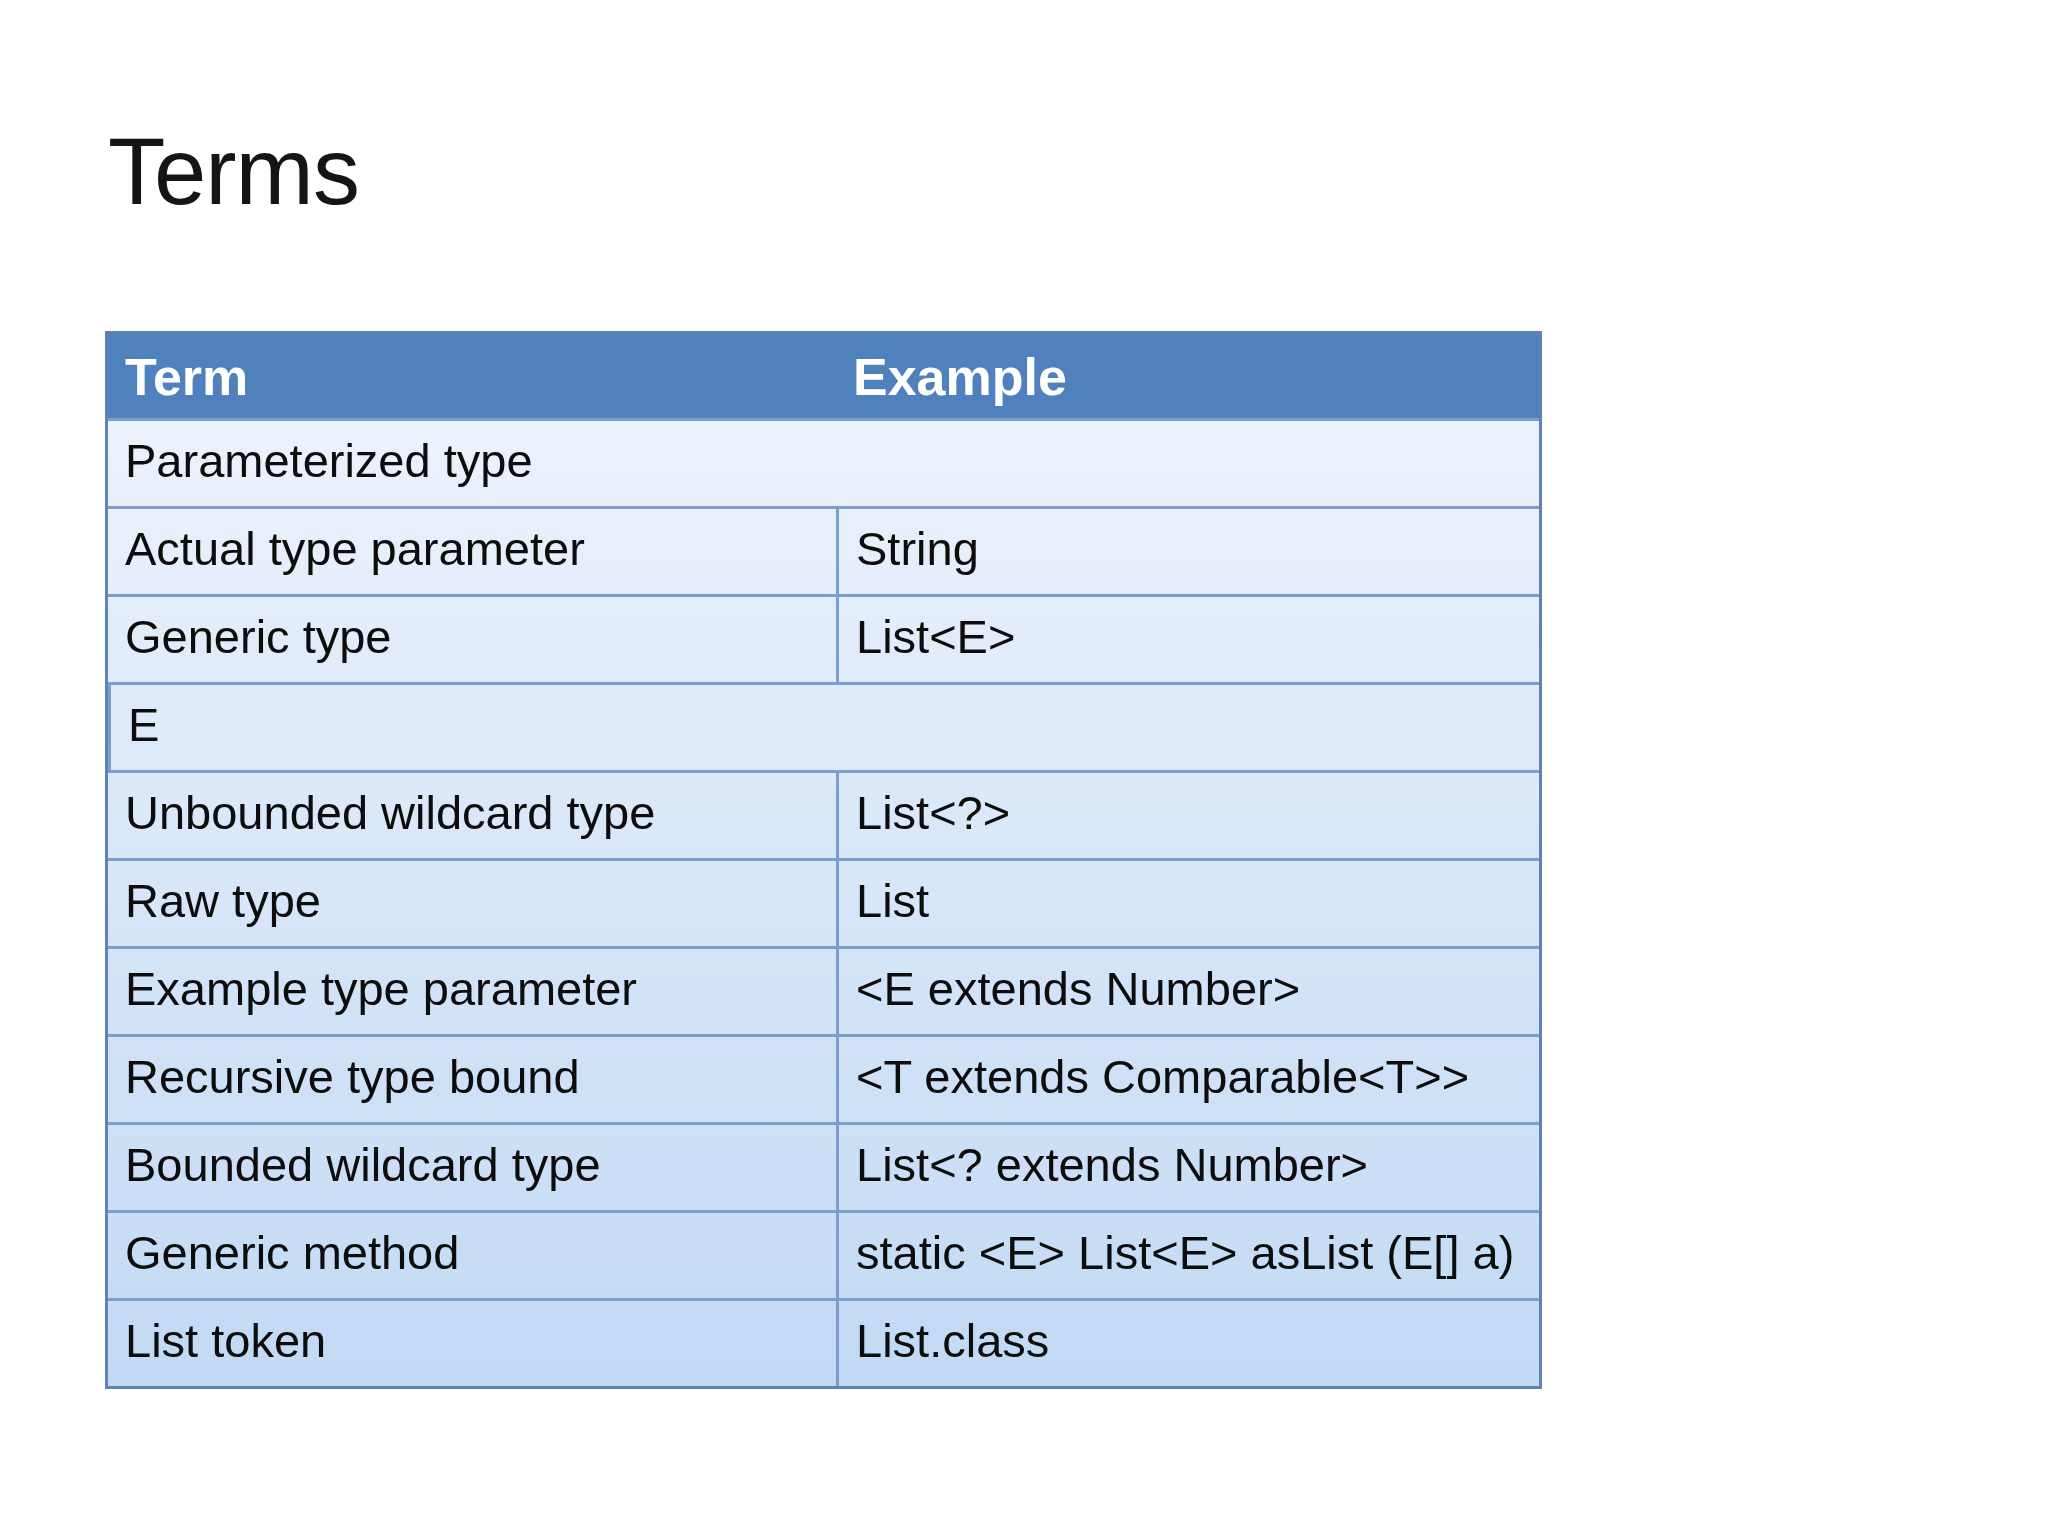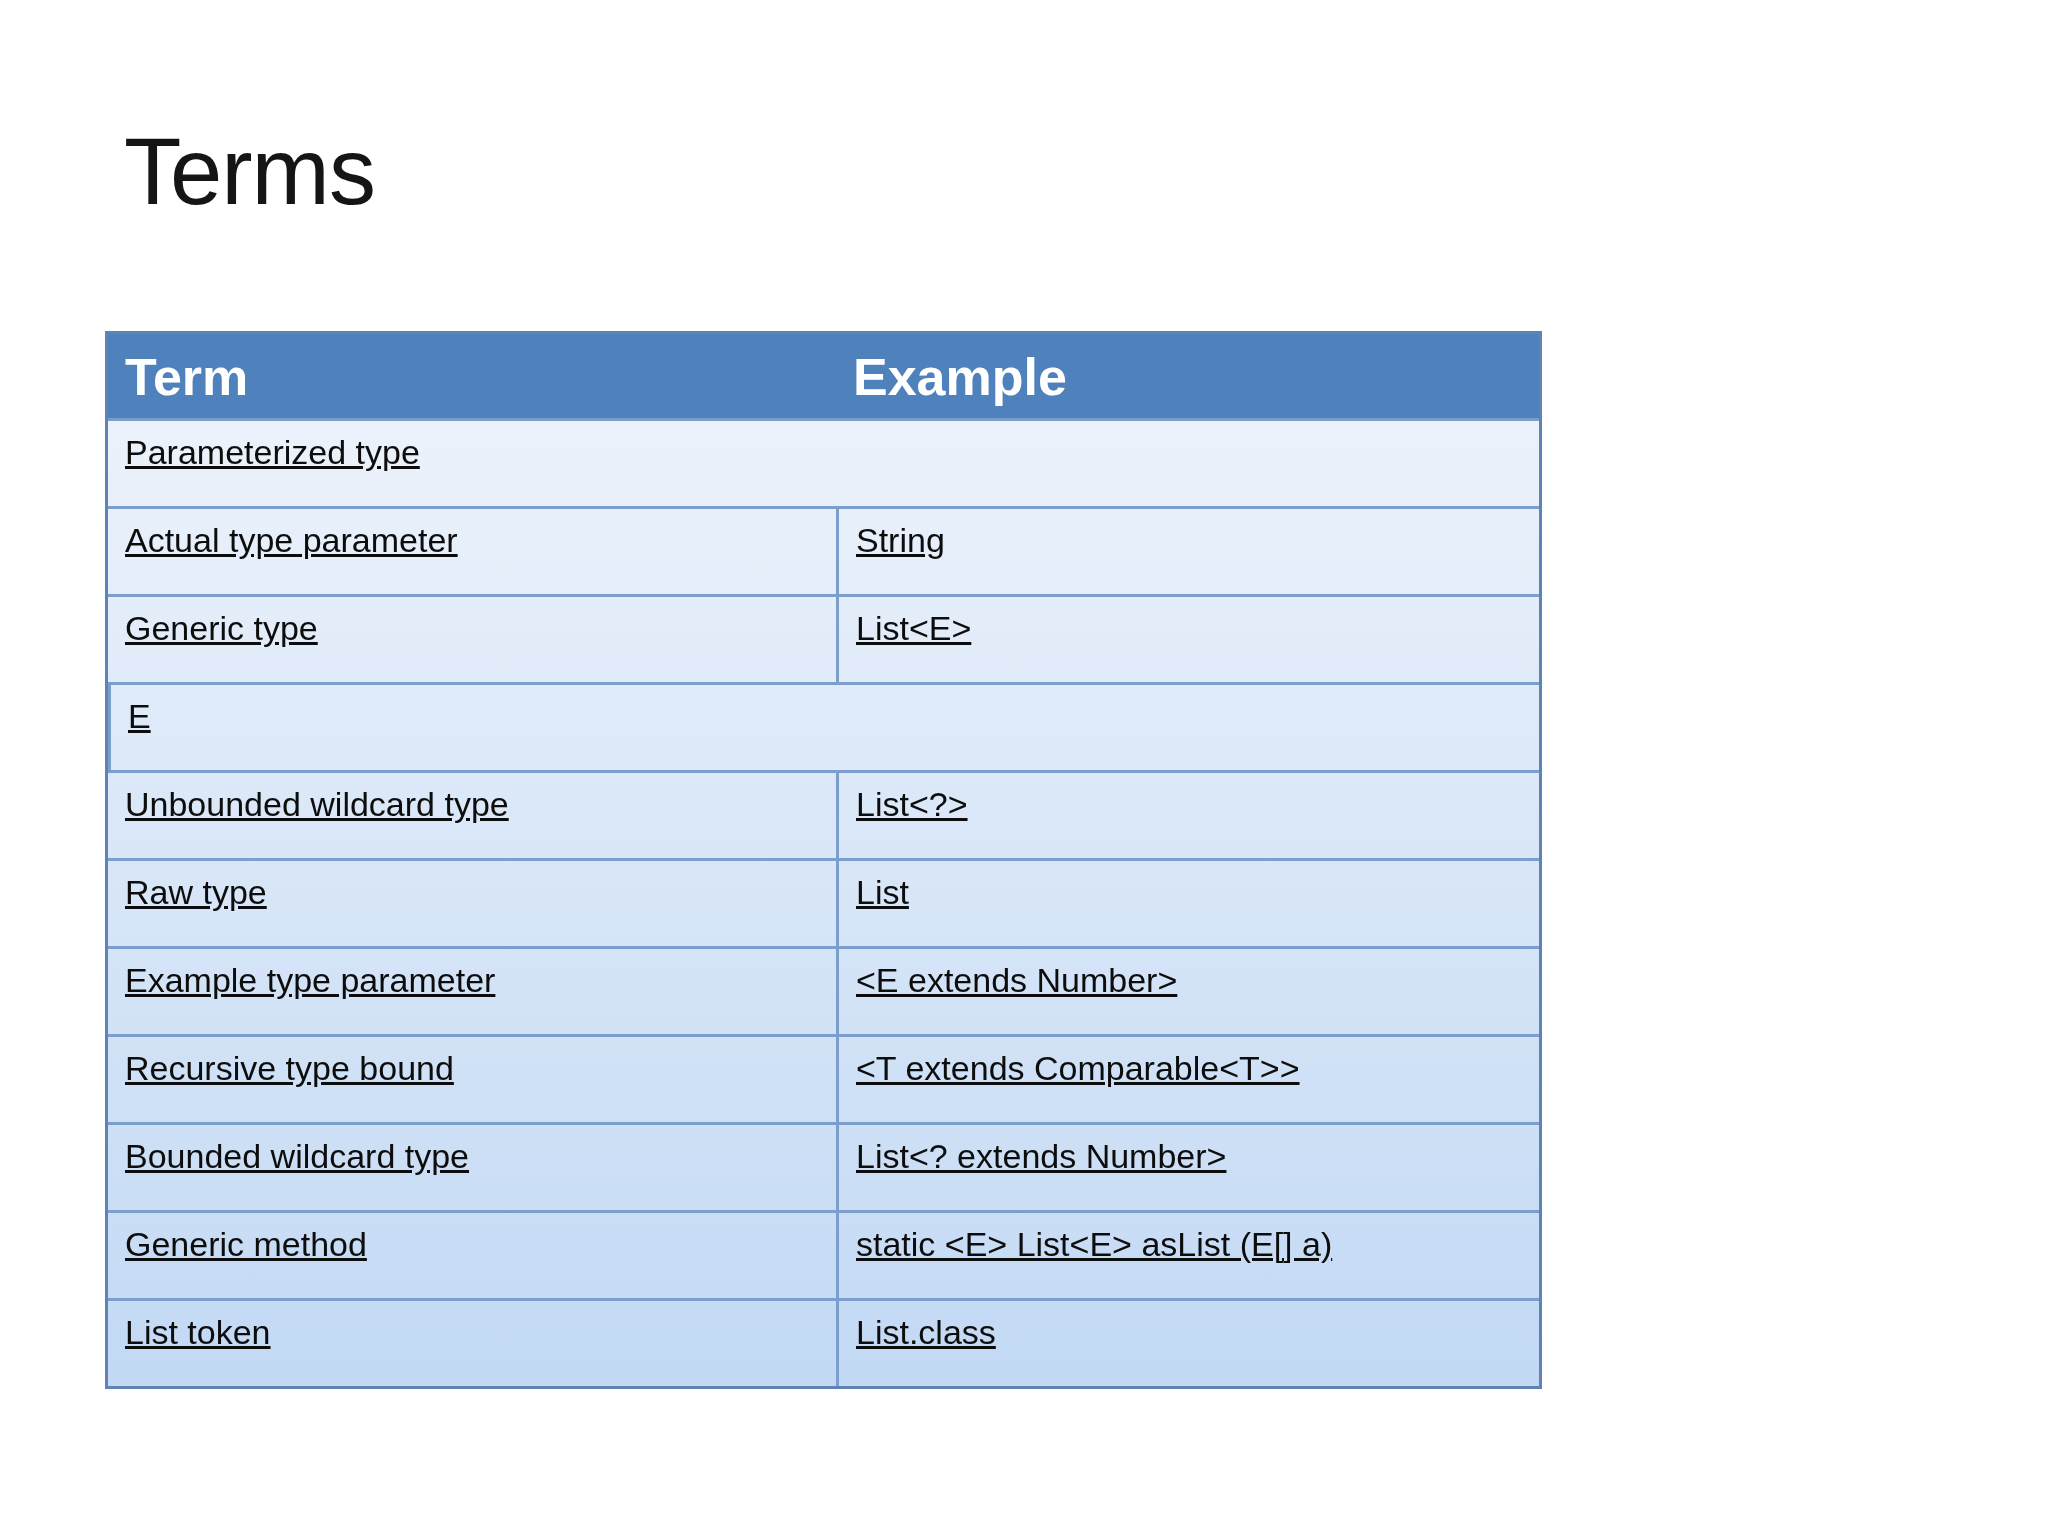--- a/index.html
+++ b/index.html
@@ -10,21 +10,21 @@
   }
   .slide {
     position: relative;
     width: 2048px;
     height: 1536px;
     background: #ffffff;
     overflow: hidden;
   }
   .slide-title {
     position: absolute;
-    left: 124px;
+    left: 108px;
     top: 118px;
     margin: 0;
     font-size: 94px;
     font-weight: 400;
     color: #151515;
     letter-spacing: -1px;
   }
   .terms-table {
     position: absolute;
     left: 105px;
@@ -51,25 +51,24 @@
   }
   .tr {
     display: flex;
     height: 88px;
     box-sizing: border-box;
     border-top: 3px solid var(--border-light, #7b9ecd);
   }
   .td {
     box-sizing: border-box;
     padding: 12px 0 12px 17px;
-    font-size: 34px;
+    font-size: 47px;
     color: #0d0d0d;
     white-space: nowrap;
     overflow: hidden;
-    text-decoration: underline;
   }
   .col-term {
     flex: none;
     width: 728px;
   }
   .col-example {
     flex: 1;
   }
   .td.col-example {
     border-left: 3px solid var(--border-light, #7b9ecd);

